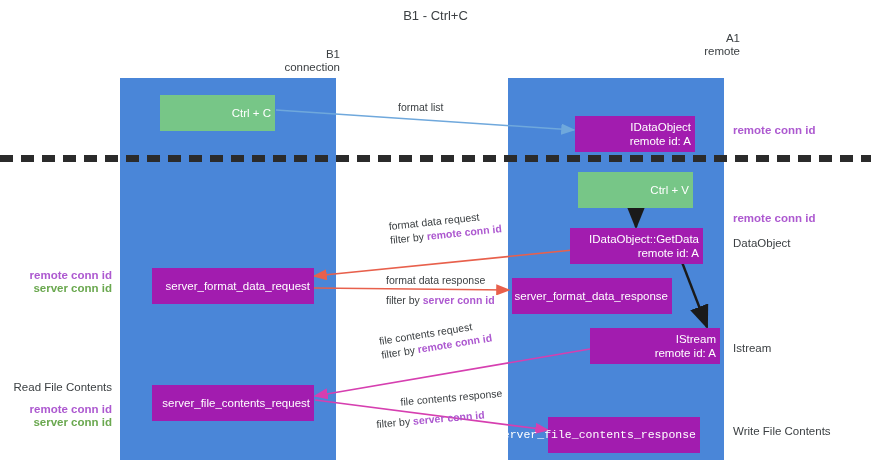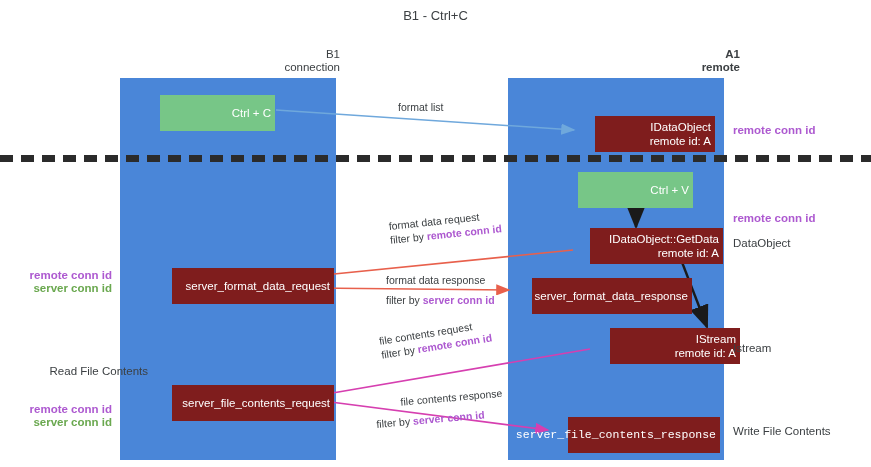--- a/index.html
+++ b/index.html
@@ -29,21 +29,21 @@
   }
 
   
   .col-head {
     text-align: right;
     font-size: 11.5px;
     line-height: 13px;
     color: #3c4043;
   }
   #head-b1 { left: 140px; top: 48px; width: 200px; }
-  #head-a1 { left: 540px; top: 48px; width: 200px; font-weight: bold; }
+  #head-a1 { left: 540px; top: 32px; width: 200px; }
 
   
   .lane {
     background: #4a86d8;
     top: 78px;
     height: 382px;
   }
   #lane-b1 { left: 120px; width: 216px; }
   #lane-a1 { left: 508px; width: 216px; }
 
@@ -55,21 +55,21 @@
     align-items: flex-end;
     justify-content: center;
     color: #ffffff;
     font-size: 11.5px;
     line-height: 14px;
     text-align: center;
     padding: 18px 4px;
     z-index: 4;
   }
   .box.green { background: #77c687; }
-  .box.orange { background: #7f1d1d; margin-left: 20px; }
+  .box.orange { background: #a21caf; }
 
   
   #divider {
     left: 0; top: 155px; width: 871px; height: 7px;
     background-image: repeating-linear-gradient(
       to right, #2b2b2b 0px, #2b2b2b 13px,
       rgba(255,255,255,0) 13px, rgba(255,255,255,0) 21px);
     z-index: 6;
   }
 
@@ -235,17 +235,17 @@
 
   <div class="abs label right" style="left:733px; top:236px;">DataObject</div>
 
   <div class="abs label right" style="left:733px; top:341px;">Istream</div>
 
   <div class="abs label right" style="left:733px; top:424px;">Write File Contents</div>
 
   <div class="abs label left-align-right purple" style="left:0px; top:268px; width:112px;">remote conn id</div>
   <div class="abs label left-align-right green-t" style="left:0px; top:281px; width:112px;">server conn id</div>
 
-  <div class="abs label left-align-right" style="left:0px; top:364px; width:112px;padding-left:36px;">Read File Contents</div>
+  <div class="abs label left-align-right" style="left:0px; top:380px; width:112px;">Read File Contents</div>
   <div class="abs label left-align-right purple" style="left:0px; top:402px; width:112px;">remote conn id</div>
   <div class="abs label left-align-right green-t" style="left:0px; top:415px; width:112px;">server conn id</div>
 
 </div>
 
 </body></html>

